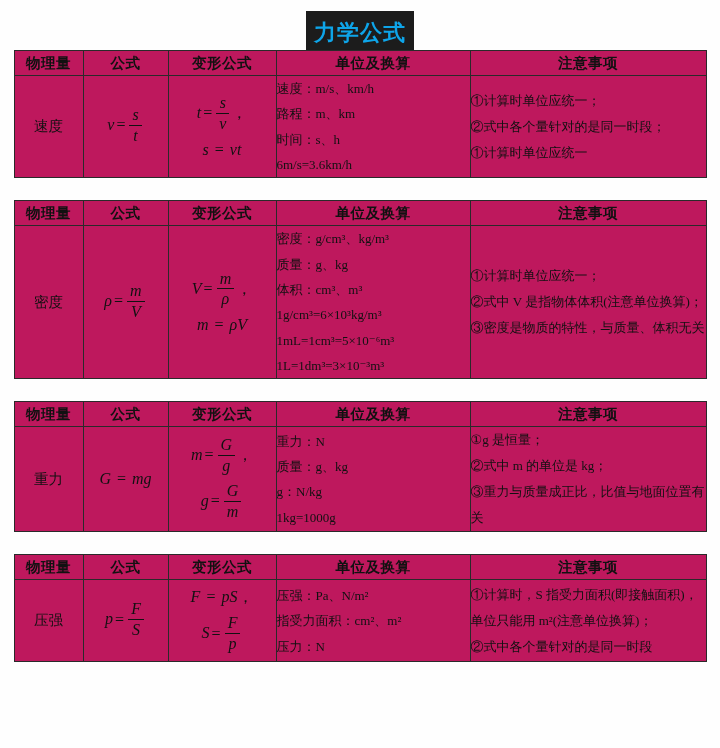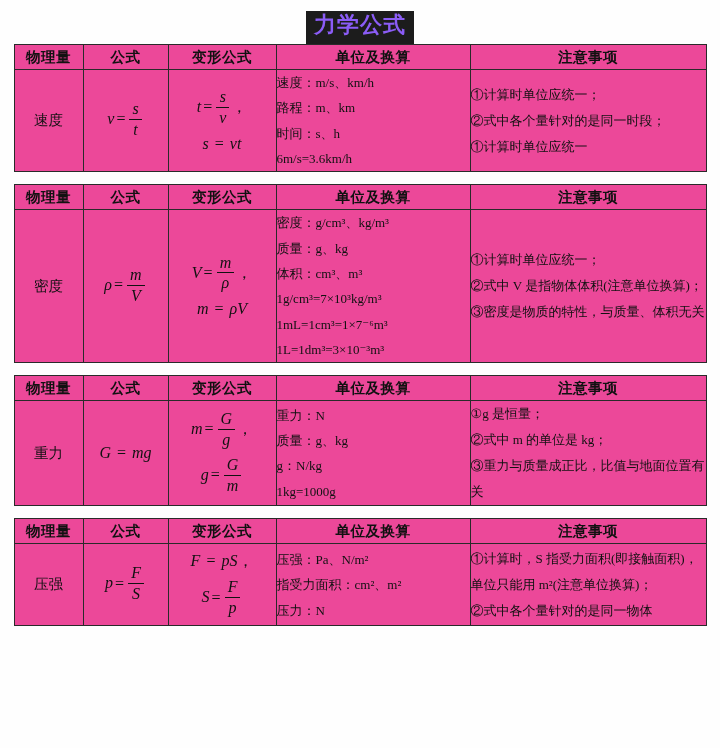--- a/index.html
+++ b/index.html
@@ -24,37 +24,37 @@
 
   
   .title-wrap {
     width: 720px;
     text-align: center;
     padding-top: 11px;
   }
   .title {
     display: inline-block;
     background: #1c1c1c;
-    color: #8b5cf6;
-    font-family: Liberation Mono, monospace;
+    color: #0ea5e9;
+    font-family: Liberation Serif, serif;
     font-weight: bold;
     font-size: 22px;
     line-height: 28px;
-    padding: 2px 8px 3px 8px;
+    padding: 8px 8px 3px 8px;
     letter-spacing: 1px;
   }
 
   
   .tbl {
     width: 692px;
-    margin: 0 auto 12px auto;
+    margin: 0 auto 22px auto;
     border-collapse: collapse;
     table-layout: fixed;
     border: 1.6px solid #1a1a1a;
-    background: #ec4899;
+    background: #be185d;
   }
   .tbl td, .tbl th {
     border: 1.2px solid #2a2a2a;
     vertical-align: middle;
     padding: 0;
   }
   .tbl th {
     font-family: "Liberation Serif", "DejaVu Serif", serif;
     font-weight: bold;
     font-size: 14.5px;
@@ -188,22 +188,22 @@
             <td class="q-cell">密度</td>
             <td class="f-cell"><span class="math">ρ<span class="op">=</span><span class="frac"><span class="num">m</span><span class="den">V</span></span></span></td>
             <td class="d-cell">
               <span class="mline"><span class="math">V<span class="op">=</span><span class="frac"><span class="num">m</span><span class="den">ρ</span></span><span class="up">，</span></span></span>
               <span class="mline"><span class="math">m <span class="op">=</span> ρV</span></span>
             </td>
             <td class="u-cell">
               <span class="ln">密度：g/cm³、kg/m³</span>
               <span class="ln">质量：g、kg</span>
               <span class="ln">体积：cm³、m³</span>
-              <span class="ln">1g/cm³=7×10³kg/m³</span>
-              <span class="ln">1mL=1cm³=1×7⁻⁶m³</span>
+              <span class="ln">1g/cm³=6×10³kg/m³</span>
+              <span class="ln">1mL=1cm³=5×10⁻⁶m³</span>
               <span class="ln">1L=1dm³=3×10⁻³m³</span>
             </td>
             <td class="n-cell">
               <span class="ln">①计算时单位应统一；</span>
               <span class="ln wrap">②式中 V 是指物体体积(注意单位换算)；</span>
               <span class="ln wrap">③密度是物质的特性，与质量、体积无关</span>
             </td>
           </tr>
         </tbody>
       </table>
@@ -271,20 +271,20 @@
               <span class="mline"><span class="math">F <span class="op">=</span> pS<span class="up">，</span></span></span>
               <span class="mline"><span class="math">S<span class="op">=</span><span class="frac"><span class="num">F</span><span class="den">p</span></span></span></span>
             </td>
             <td class="u-cell">
               <span class="ln">压强：Pa、N/m²</span>
               <span class="ln">指受力面积：cm²、m²</span>
               <span class="ln">压力：N</span>
             </td>
             <td class="n-cell">
               <span class="ln wrap">①计算时，S 指受力面积(即接触面积)，单位只能用 m²(注意单位换算)；</span>
-              <span class="ln">②式中各个量针对的是同一物体</span>
+              <span class="ln">②式中各个量针对的是同一时段</span>
             </td>
           </tr>
         </tbody>
       </table>
     </div>
 
 </div>
 
 </body></html>

